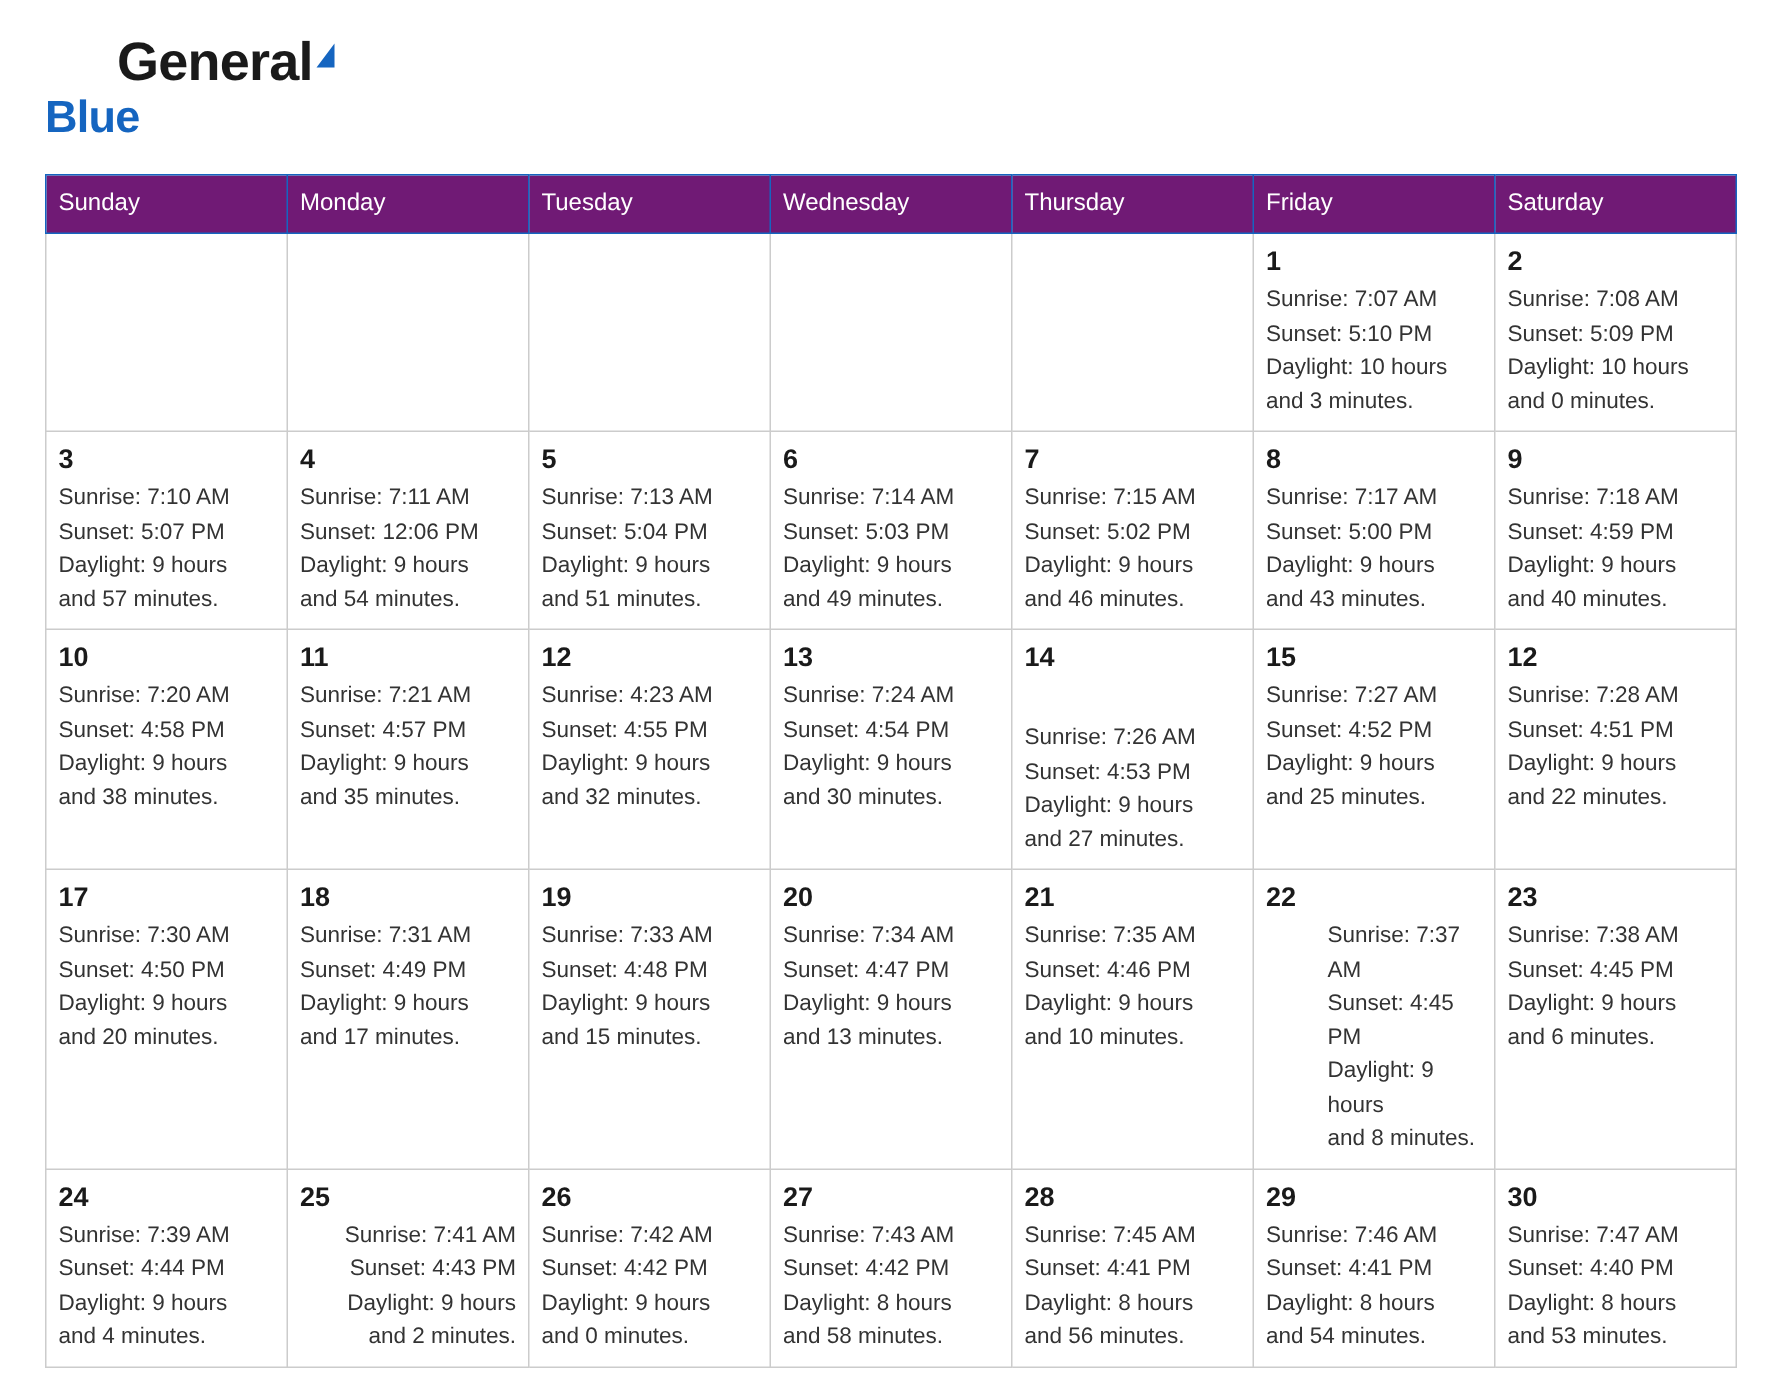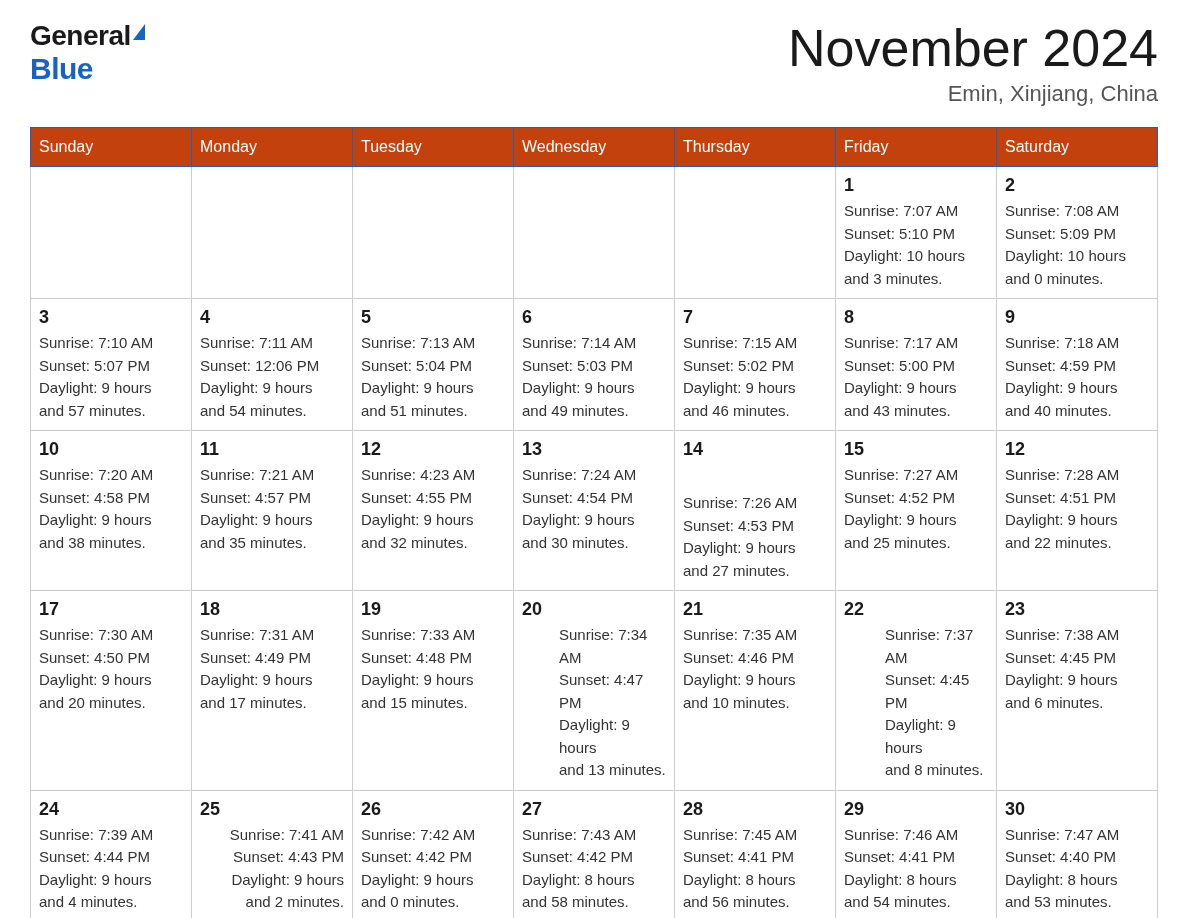--- a/index.html
+++ b/index.html
@@ -33,21 +33,21 @@
       font-size: 22px;
       color: #555;
       margin-top: 4px;
     }
     .calendar-table {
       width: 100%;
       border-collapse: collapse;
       table-layout: fixed;
     }
     .calendar-table thead tr th {
-      background: #c2410c;
+      background: #701a75;
       color: #fff;
       padding: 10px 8px;
       font-size: 16px;
       font-weight: normal;
       text-align: left;
       border: 1px solid #1565c0;
     }
     .calendar-table tbody tr td {
       border: 1px solid #ccc;
       vertical-align: top;
@@ -68,24 +68,25 @@
       line-height: 1.5;
     }
     .empty-cell {
       background: #fff;
     }
     .logo-row {
       display: flex;
       align-items: center;
     }
     .logo-general {
-      font-size: 28px;
+      font-size: 36px;
       font-weight: bold;
       color: #1a1a1a;
       letter-spacing: -0.5px;
+      margin-left: 48px;
     }
     .logo-flag {
       display: inline-flex;
       flex-direction: column;
       margin-left: 2px;
       margin-right: 0;
       position: relative;
       top: -4px;
     }
     .logo-flag-top {
@@ -109,24 +110,20 @@
     <div class="logo-row">
       <span class="logo-general">General</span>
       <span class="logo-flag">
         <span class="logo-flag-top"></span>
       </span>
     </div>
     <div>
       <span class="logo-blue-text">Blue</span>
     </div>
   </div>
-  <div class="title-area">
-    <div class="calendar-title">November 2024</div>
-    <div class="calendar-subtitle">Emin, Xinjiang, China</div>
-  </div>
 </div>
 
 <table class="calendar-table">
   <thead>
     <tr>
     <th>Sunday</th>
         <th>Monday</th>
         <th>Tuesday</th>
         <th>Wednesday</th>
         <th>Thursday</th>
@@ -275,21 +272,21 @@
         </td>
         <td>
           <span class="day-number">19</span>
           <div class="day-info" style="white-space: pre-line;">Sunrise: 7:33 AM
 Sunset: 4:48 PM
 Daylight: 9 hours
 and 15 minutes.</div>
         </td>
         <td>
           <span class="day-number">20</span>
-          <div class="day-info" style="white-space: pre-line; margin-left: 37px;">Sunrise: 7:34 AM
+          <div class="day-info" style="white-space: pre-line;">Sunrise: 7:34 AM
 Sunset: 4:47 PM
 Daylight: 9 hours
 and 13 minutes.</div>
         </td>
         <td>
           <span class="day-number">21</span>
           <div class="day-info" style="white-space: pre-line;">Sunrise: 7:35 AM
 Sunset: 4:46 PM
 Daylight: 9 hours
 and 10 minutes.</div>

